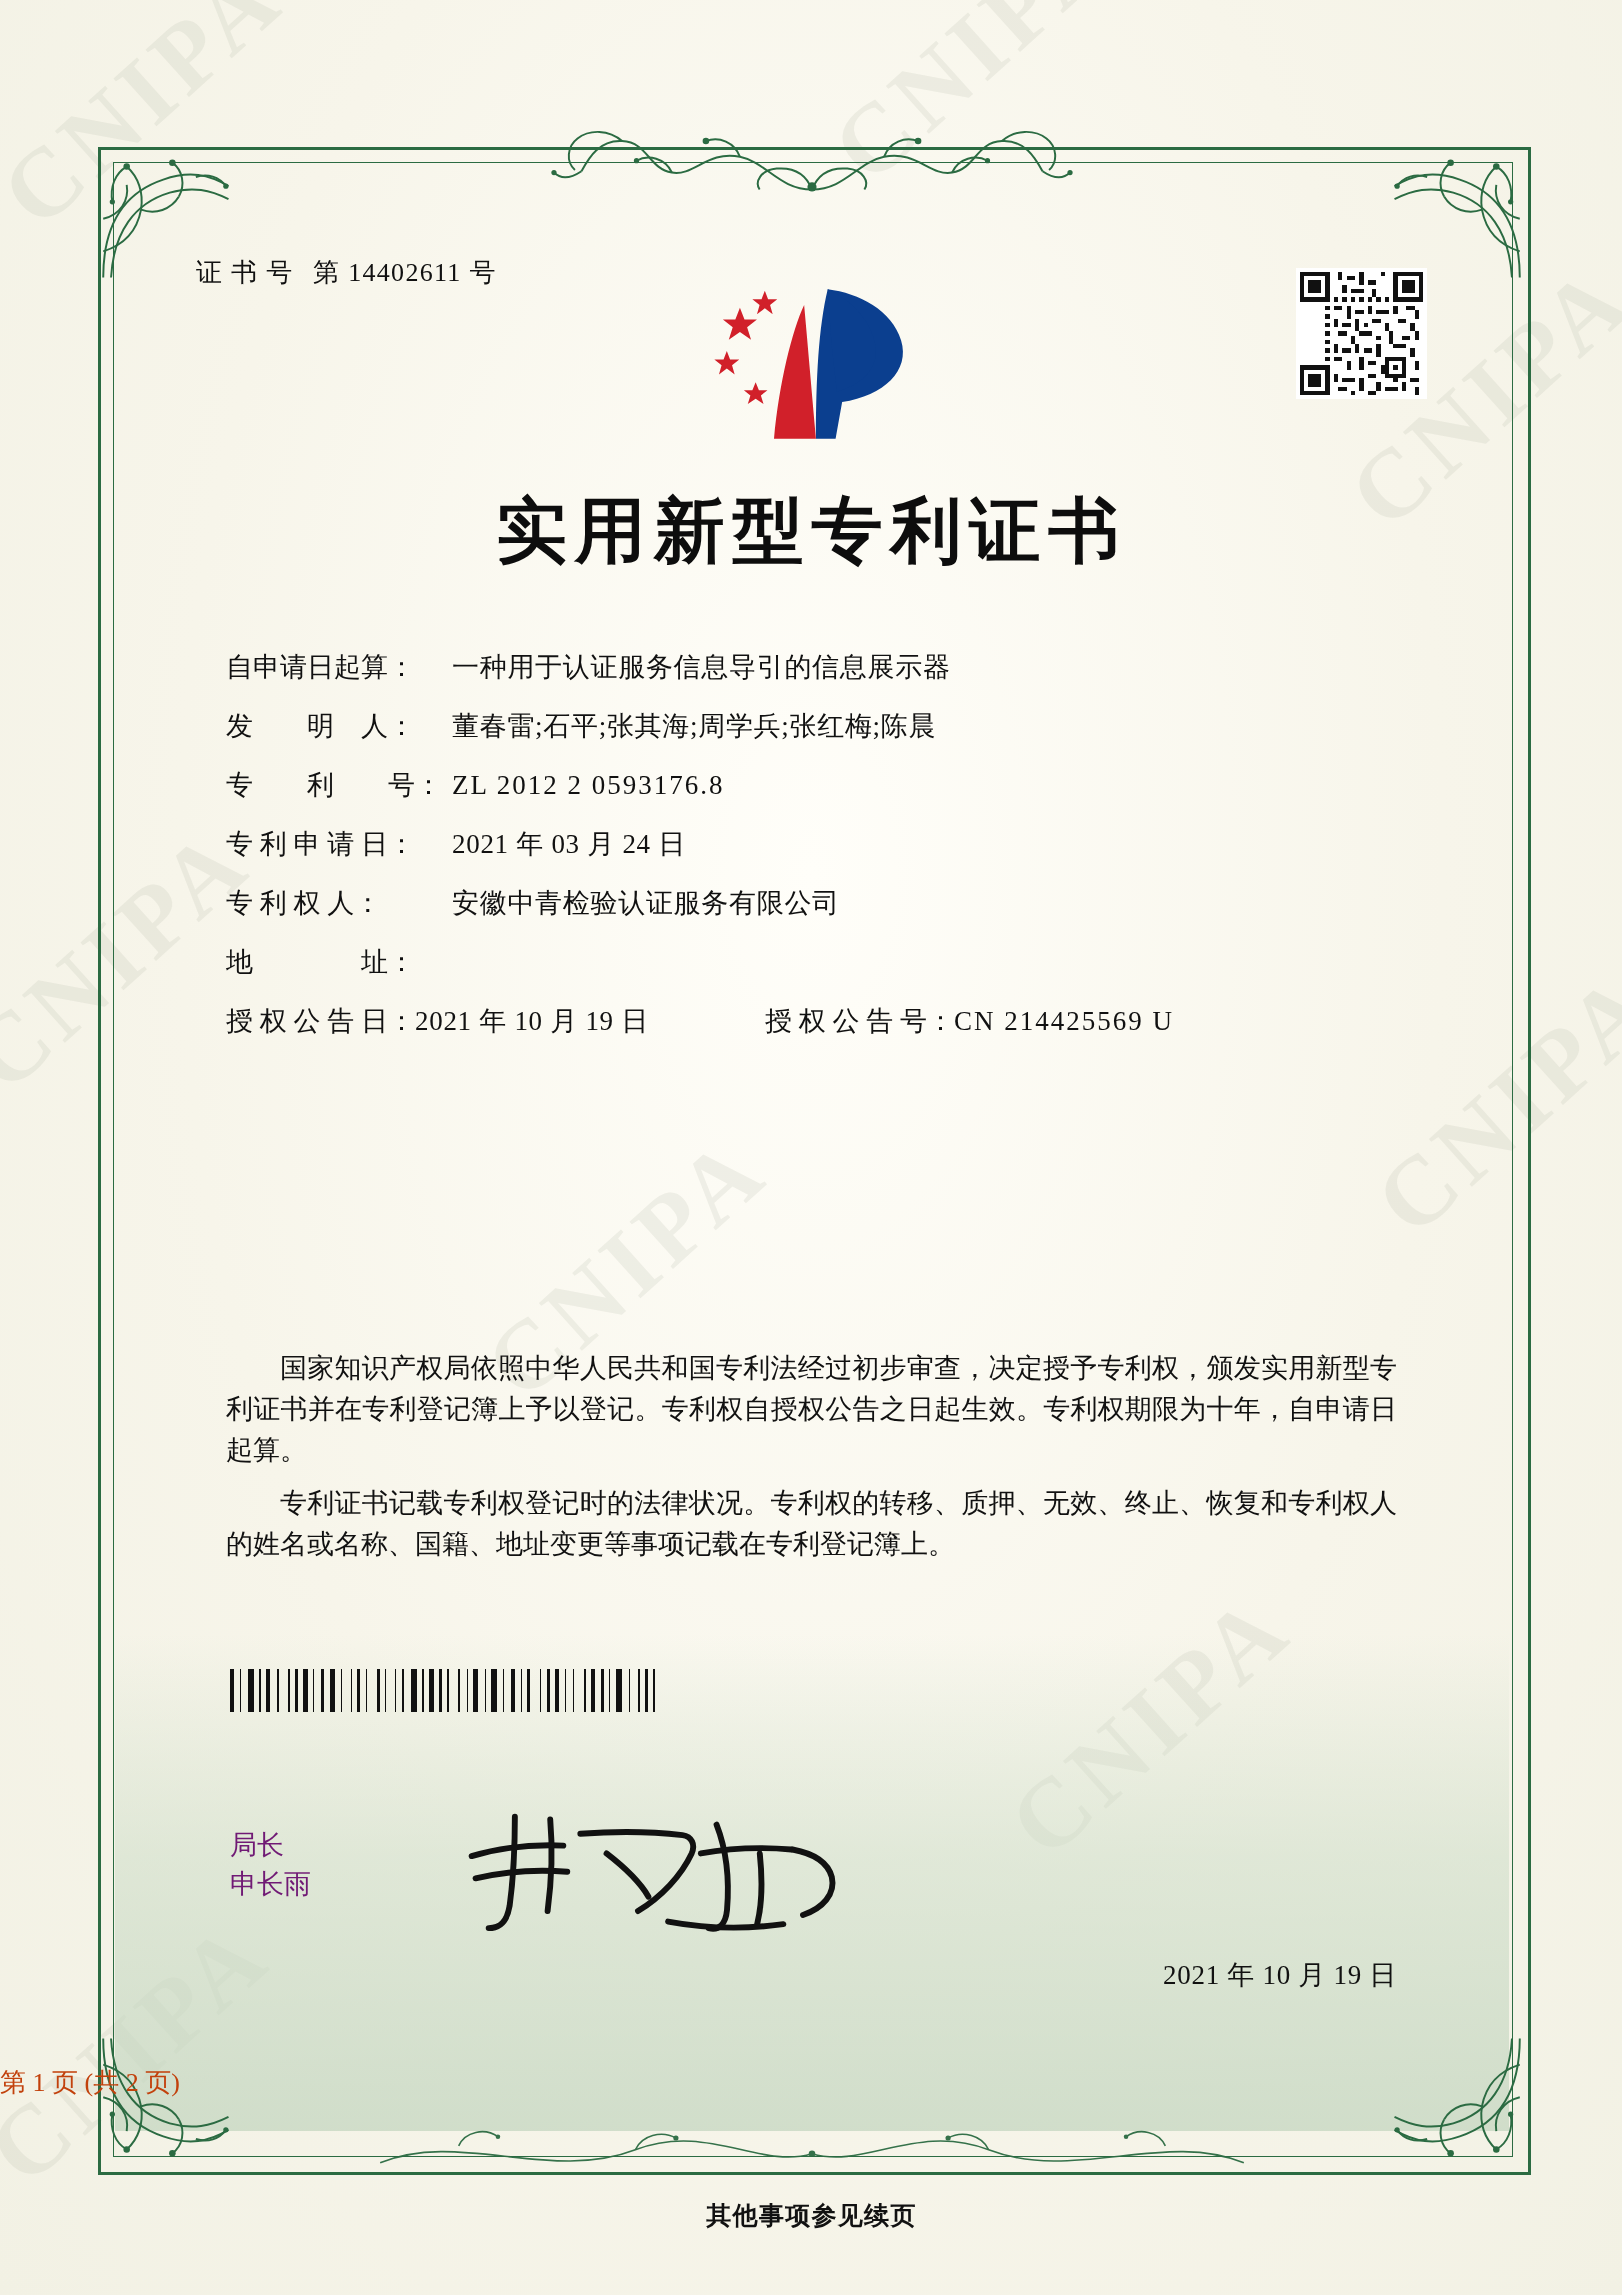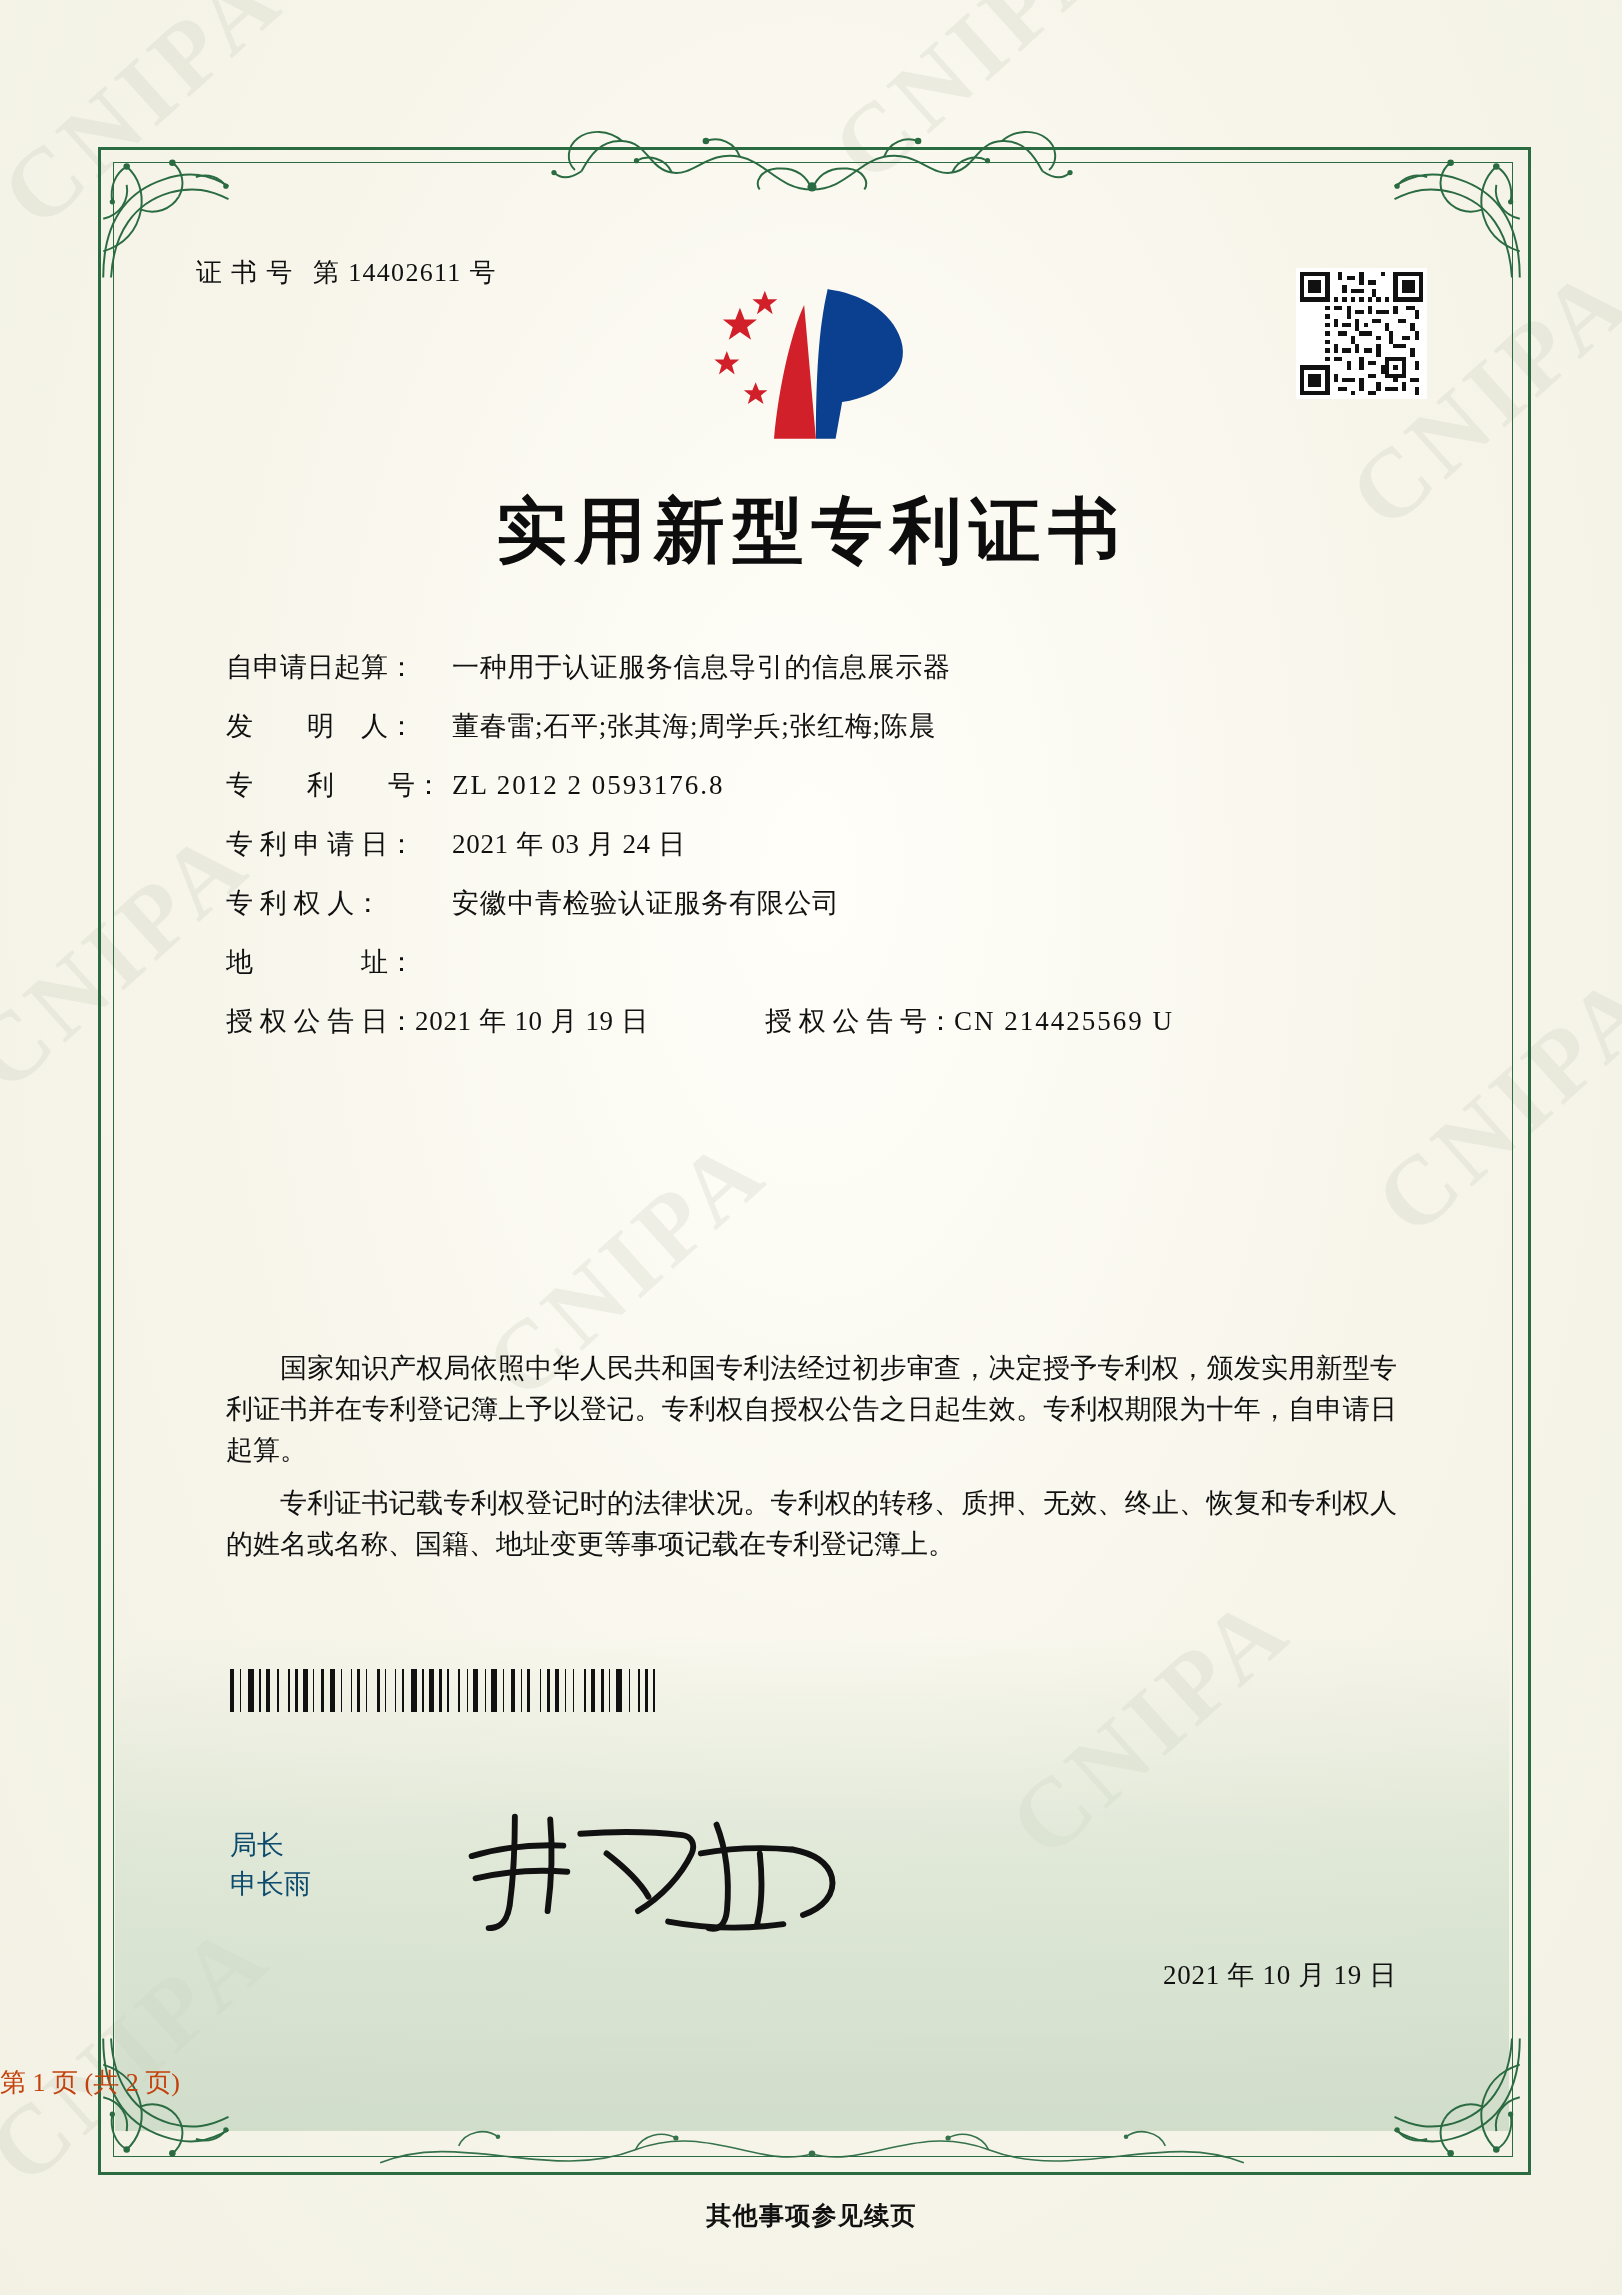--- a/index.html
+++ b/index.html
@@ -209,21 +209,21 @@
     display: block;
     background: #111;
     margin-right: 2px;
   }
 
   .signature-block {
     position: absolute;
     left: 230px;
     top: 1826px;
     font-size: 27px;
-    color: #0c4a6e;
+    color: #701a75;
     line-height: 1.45;
   }
   .sign-script {
     position: absolute;
     left: 452px;
     top: 1793px;
     width: 406px;
     height: 151px;
     color: #111;
   }

